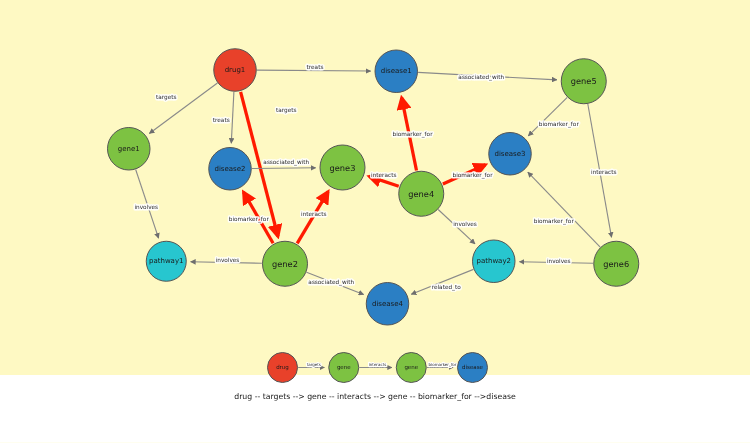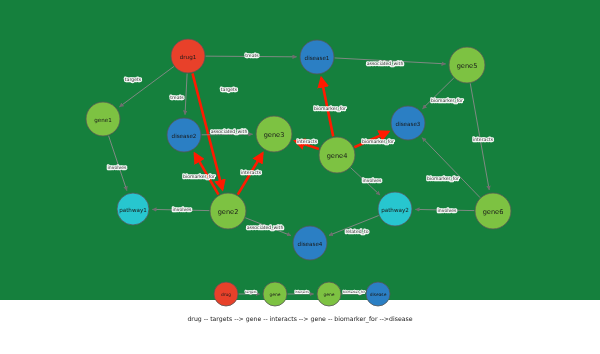--- a/index.html
+++ b/index.html
@@ -10,21 +10,21 @@
   body {
     width: 600px;
     height: 354px;
     font-family: "DejaVu Sans", sans-serif;
     overflow: hidden;
   }
   #canvas-wrap {
     position: relative;
     width: 600px;
     height: 300px;
-    background: #15803d;
+    background: #fef9c3;
   }
   svg#graph {
     display: block;
     width: 600px;
     height: 354px;
   }
   .node-circle {
     stroke: #555555;
     stroke-width: 0.8;
   }

